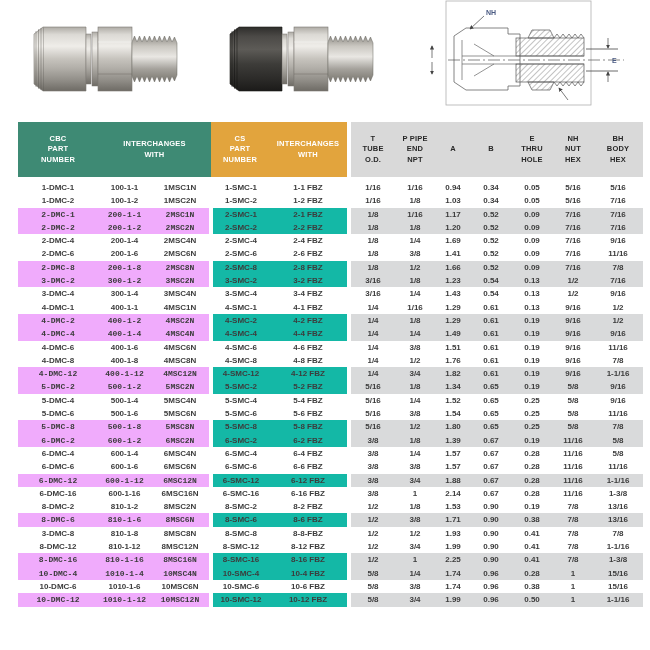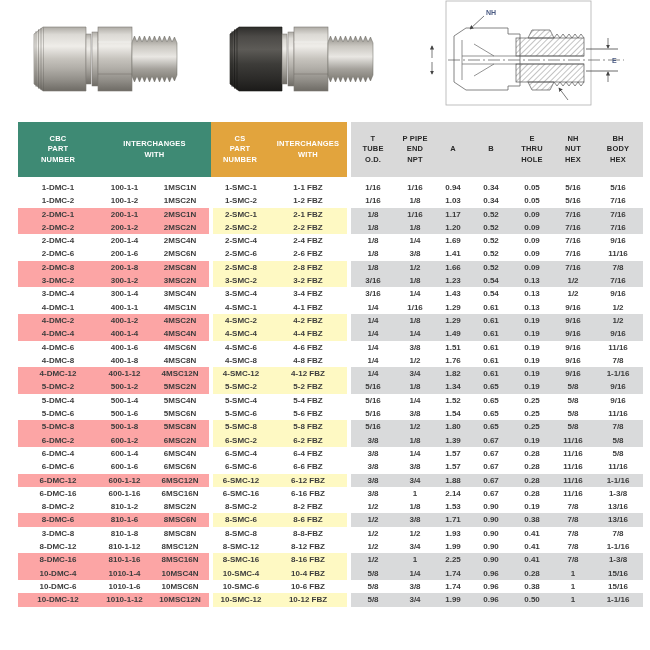--- a/index.html
+++ b/index.html
@@ -22,22 +22,22 @@
     white-space:pre-line;line-height:1.35;height:55px;padding:0;
     border-bottom:4px solid #ffffff;letter-spacing:.2px;
   }
   .h-teal{background:#3E8A74;color:#ffffff;}
   .h-orange{background:#E2A43D;color:#ffffff;}
   .h-gray{background:#D9D9D9;color:#282828;}
   #spec td{
     font-size:8px;font-weight:bold;color:#3C3C3C;text-align:center;
     vertical-align:middle;height:13.3px;line-height:13.3px;padding:0;white-space:nowrap;
   }
-  tr.shaded .sec-a{background:#fca5a5;}
-  tr.shaded .sec-b{background:#fef9c3;}
+  tr.shaded .sec-a{background:#f0abfc;font-family:Liberation Mono, monospace;}
+  tr.shaded .sec-b{background:#14b8a6;}
   tr.shaded .sec-c{background:#D9DADB;}
   .gap-left{border-left:4px solid #ffffff;}
   .dim-text{font-size:7px;fill:#4A5A82;font-weight:bold;}
 </style>
 </head>
 <body>
 
 <svg id="photo1" class="figure" width="158" height="96" viewBox="0 0 158 96">
   <defs>
     <linearGradient id="m1" x1="0" y1="0" x2="0" y2="1">

